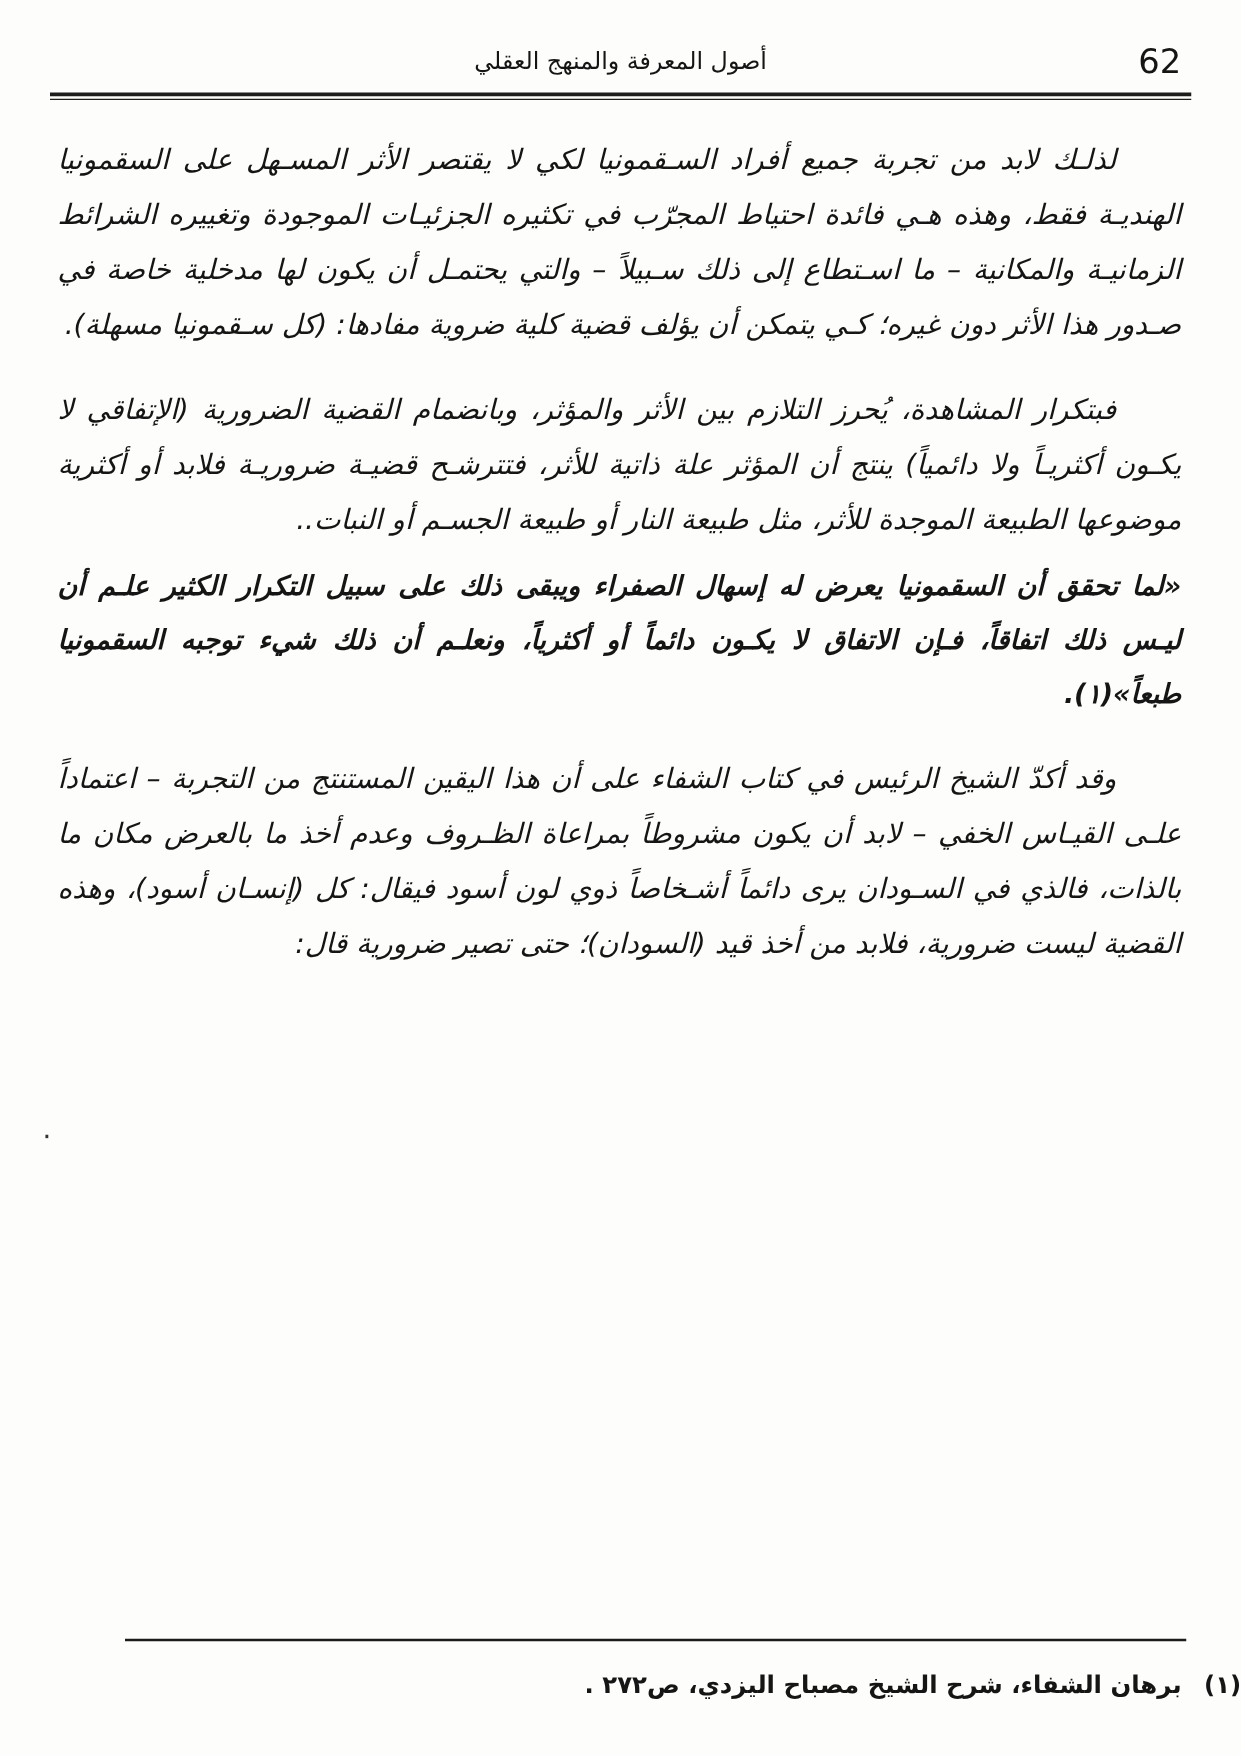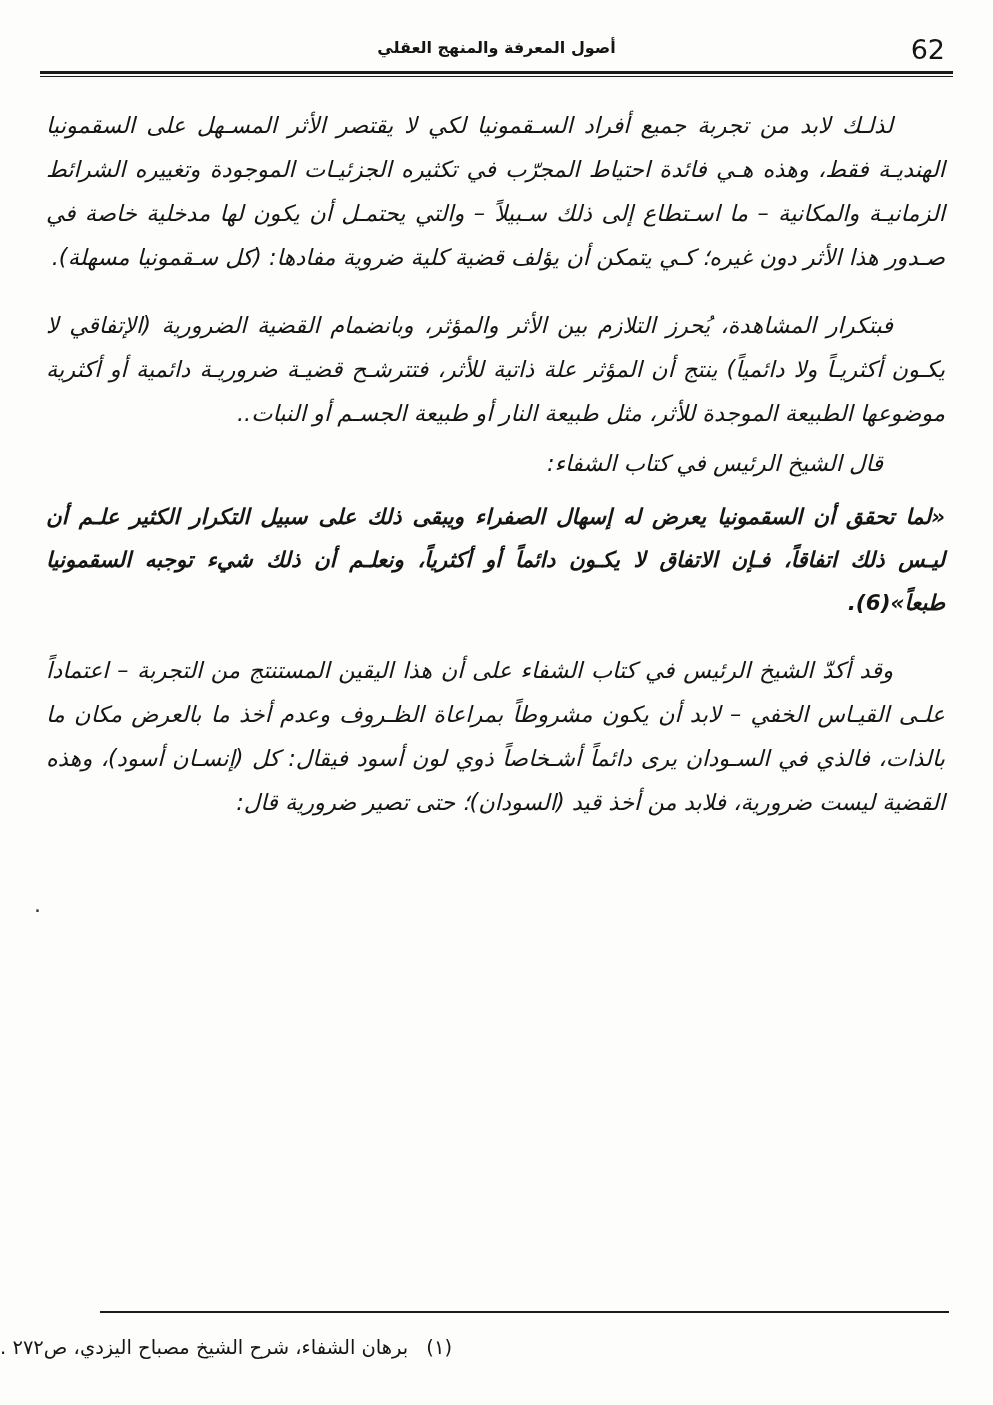--- a/index.html
+++ b/index.html
@@ -17,22 +17,22 @@
     direction: rtl;
     overflow: hidden;
   }
   
   .header {
     position: relative;
     padding-top: 38px;
   }
   .header-title {
     text-align: center;
-    font-size: 16px;
-    font-weight: bold;
+    font-size: 19px;
+    font-weight: normal;
     letter-spacing: 0;
   }
   .page-number {
     position: absolute;
     top: 34px;
     left: 48px;            
     right: 48px;
     left: auto;
     font-size: 27px;
     font-weight: normal;
@@ -77,23 +77,23 @@
     left: 100px;
     right: 44px;
     bottom: 92px;
     border-top: 2.5px solid #1c1c1c;
   }
   .footnote {
     position: absolute;
     left: 0;
     right: 0;
     bottom: 42px;
-    text-align: left;
+    text-align: right;
     font-size: 19.5px;
-    font-weight: normal;
+    font-weight: bold;
     line-height: 30px;
   }
   .footnote .marker { margin-left: 18px; }
   
   .margin-mark {
     position: absolute;
     left: 34px;
     top: 898px;
     font-size: 22px;
     color: #333;
@@ -105,23 +105,22 @@
 <div class="page">
 
   <div class="header">
     <span class="page-number">62</span>
     <div class="header-title">أصول المعرفة والمنهج العقلي</div>
     <div class="header-rule"></div>
   </div>
 
   <div class="body-text">
     <p class="para first">لذلـك لابد من تجربة جميع أفراد السـقمونيا لكي لا يقتصر الأثر المسـهل على السقمونيا الهنديـة فقط، وهذه هـي فائدة احتياط المجرّب في تكثيره الجزئيـات الموجودة وتغييره الشرائط الزمانيـة والمكانية – ما اسـتطاع إلى ذلك سـبيلاً – والتي يحتمـل أن يكون لها مدخلية خاصة في صـدور هذا الأثر دون غيره؛ كـي يتمكن أن يؤلف قضية كلية ضروية مفادها: (كل سـقمونيا مسهلة).</p>
-    <p class="para gap-top">فبتكرار المشاهدة، يُحرز التلازم بين الأثر والمؤثر، وبانضمام القضية الضرورية (الإتفاقي لا يكـون أكثريـاً ولا دائمياً) ينتج أن المؤثر علة ذاتية للأثر، فتترشـح قضيـة ضروريـة دائمية أو أكثرية موضوعها الطبيعة الموجدة للأثر، مثل طبيعة النار أو طبيعة الجسـم أو النبات..</p>
-    <p class="lead-line">قال الشيخ الرئيس في كتاب الشفاء:</p>
-    <p class="quote">«لما تحقق أن السقمونيا يعرض له إسهال الصفراء ويبقى ذلك على سبيل التكرار الكثير علـم أن ليـس ذلك اتفاقاً، فـإن الاتفاق لا يكـون دائماً أو أكثرياً، ونعلـم أن ذلك شيء توجبه السقمونيا طبعاً»(6).</p>
+    <p class="para gap-top">فبتكرار المشاهدة، يُحرز التلازم بين الأثر والمؤثر، وبانضمام القضية الضرورية (الإتفاقي لا يكـون أكثريـاً ولا دائمياً) ينتج أن المؤثر علة ذاتية للأثر، فتترشـح قضيـة ضروريـة فلابد أو أكثرية موضوعها الطبيعة الموجدة للأثر، مثل طبيعة النار أو طبيعة الجسـم أو النبات..</p>
+    <p class="quote">«لما تحقق أن السقمونيا يعرض له إسهال الصفراء ويبقى ذلك على سبيل التكرار الكثير علـم أن ليـس ذلك اتفاقاً، فـإن الاتفاق لا يكـون دائماً أو أكثرياً، ونعلـم أن ذلك شيء توجبه السقمونيا طبعاً»(١).</p>
     <p class="para gap-top">وقد أكدّ الشيخ الرئيس في كتاب الشفاء على أن هذا اليقين المستنتج من التجربة – اعتماداً علـى القيـاس الخفي – لابد أن يكون مشروطاً بمراعاة الظـروف وعدم أخذ ما بالعرض مكان ما بالذات، فالذي في السـودان يرى دائماً أشـخاصاً ذوي لون أسود فيقال: كل (إنسـان أسود)، وهذه القضية ليست ضرورية، فلابد من أخذ قيد (السودان)؛ حتى تصير ضرورية قال:</p>
   </div>
 
   <span class="margin-mark">·</span>
 
   <div class="footnote-rule"></div>
 
   <div class="footnote">
     <span class="marker">(١)</span><span>برهان الشفاء، شرح الشيخ مصباح اليزدي، ص٢٧٢ .</span>
   </div>

